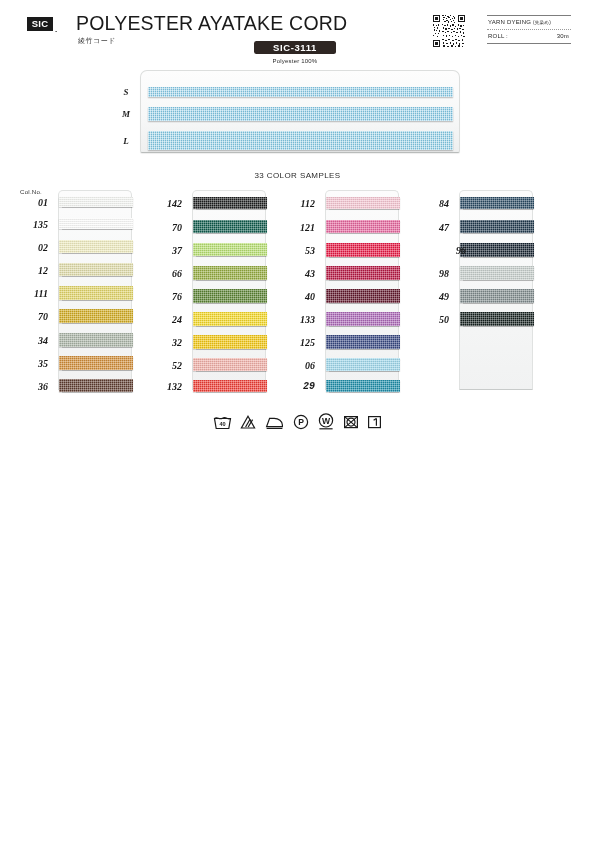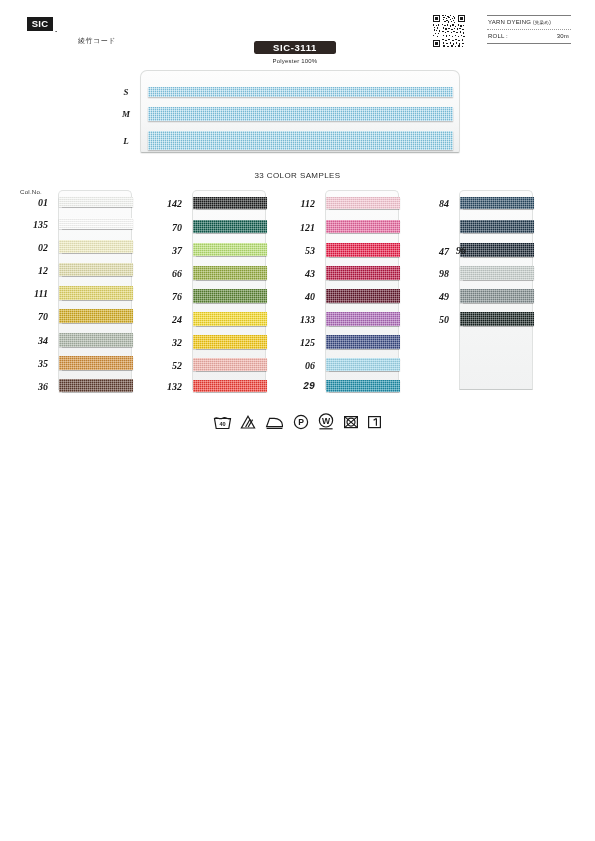--- a/index.html
+++ b/index.html
@@ -160,20 +160,21 @@
   #care svg { display: inline-block; vertical-align: middle; margin: 0 2.2px; }
 </style>
 </head>
 <body>
 
 <div id="header">
 
   <div id="logo-box">SIC</div>
   <div id="logo-dot">.</div>
 
+  <div id="product-title">POLYESTER AYATAKE CORD</div>
   <div id="product-title-jp">綾竹コード</div>
 
   <div id="code-badge">SIC-3111</div>
   <div id="composition">Polyester 100%</div>
 
   <div id="qr">
     <svg width="34" height="34" viewBox="0 0 33 33" shape-rendering="crispEdges">
       <rect width="33" height="33" fill="#fff"></rect>
       <g fill="#1a1a1a">
         <path d="M1 1h7v7h-7z"></path>
@@ -400,17 +401,17 @@
 <div class="swatch-code" style="left: 293px; top: 381px; position: absolute; font-family: Liberation Mono, monospace;">29</div>
 <div class="swatch-card" style="left: 459px;">
     <div class="swatch" style="top: 6px; height: 12px; background-color: rgb(37, 70, 95);"></div>
     <div class="swatch" style="top: 29px; height: 13px; background-color: rgb(28, 53, 73);"></div>
     <div class="swatch" style="top: 52px; height: 14px; background-color: rgb(18, 31, 44);"></div>
     <div class="swatch" style="top: 75px; height: 14px; background-color: rgb(195, 203, 200);"></div>
     <div class="swatch" style="top: 98px; height: 14px; background-color: rgb(124, 136, 138);"></div>
     <div class="swatch" style="top: 121px; height: 14px; background-color: rgb(19, 31, 29);"></div>
   </div>
 <div class="swatch-code" style="left: 427px; top: 198px; position: absolute;">84</div>
-<div class="swatch-code" style="left: 427px; top: 221.5px; position: absolute; margin-top: 24px;">47</div>
+<div class="swatch-code" style="left: 427px; top: 221.5px; position: absolute;">47</div>
 <div class="swatch-code" style="left: 444px; top: 245px; position: absolute;">96</div>
 <div class="swatch-code" style="left: 427px; top: 268px; position: absolute;">98</div>
 <div class="swatch-code" style="left: 427px; top: 291px; position: absolute;">49</div>
 <div class="swatch-code" style="left: 427px; top: 314px; position: absolute;">50</div>
 
 </body></html>

